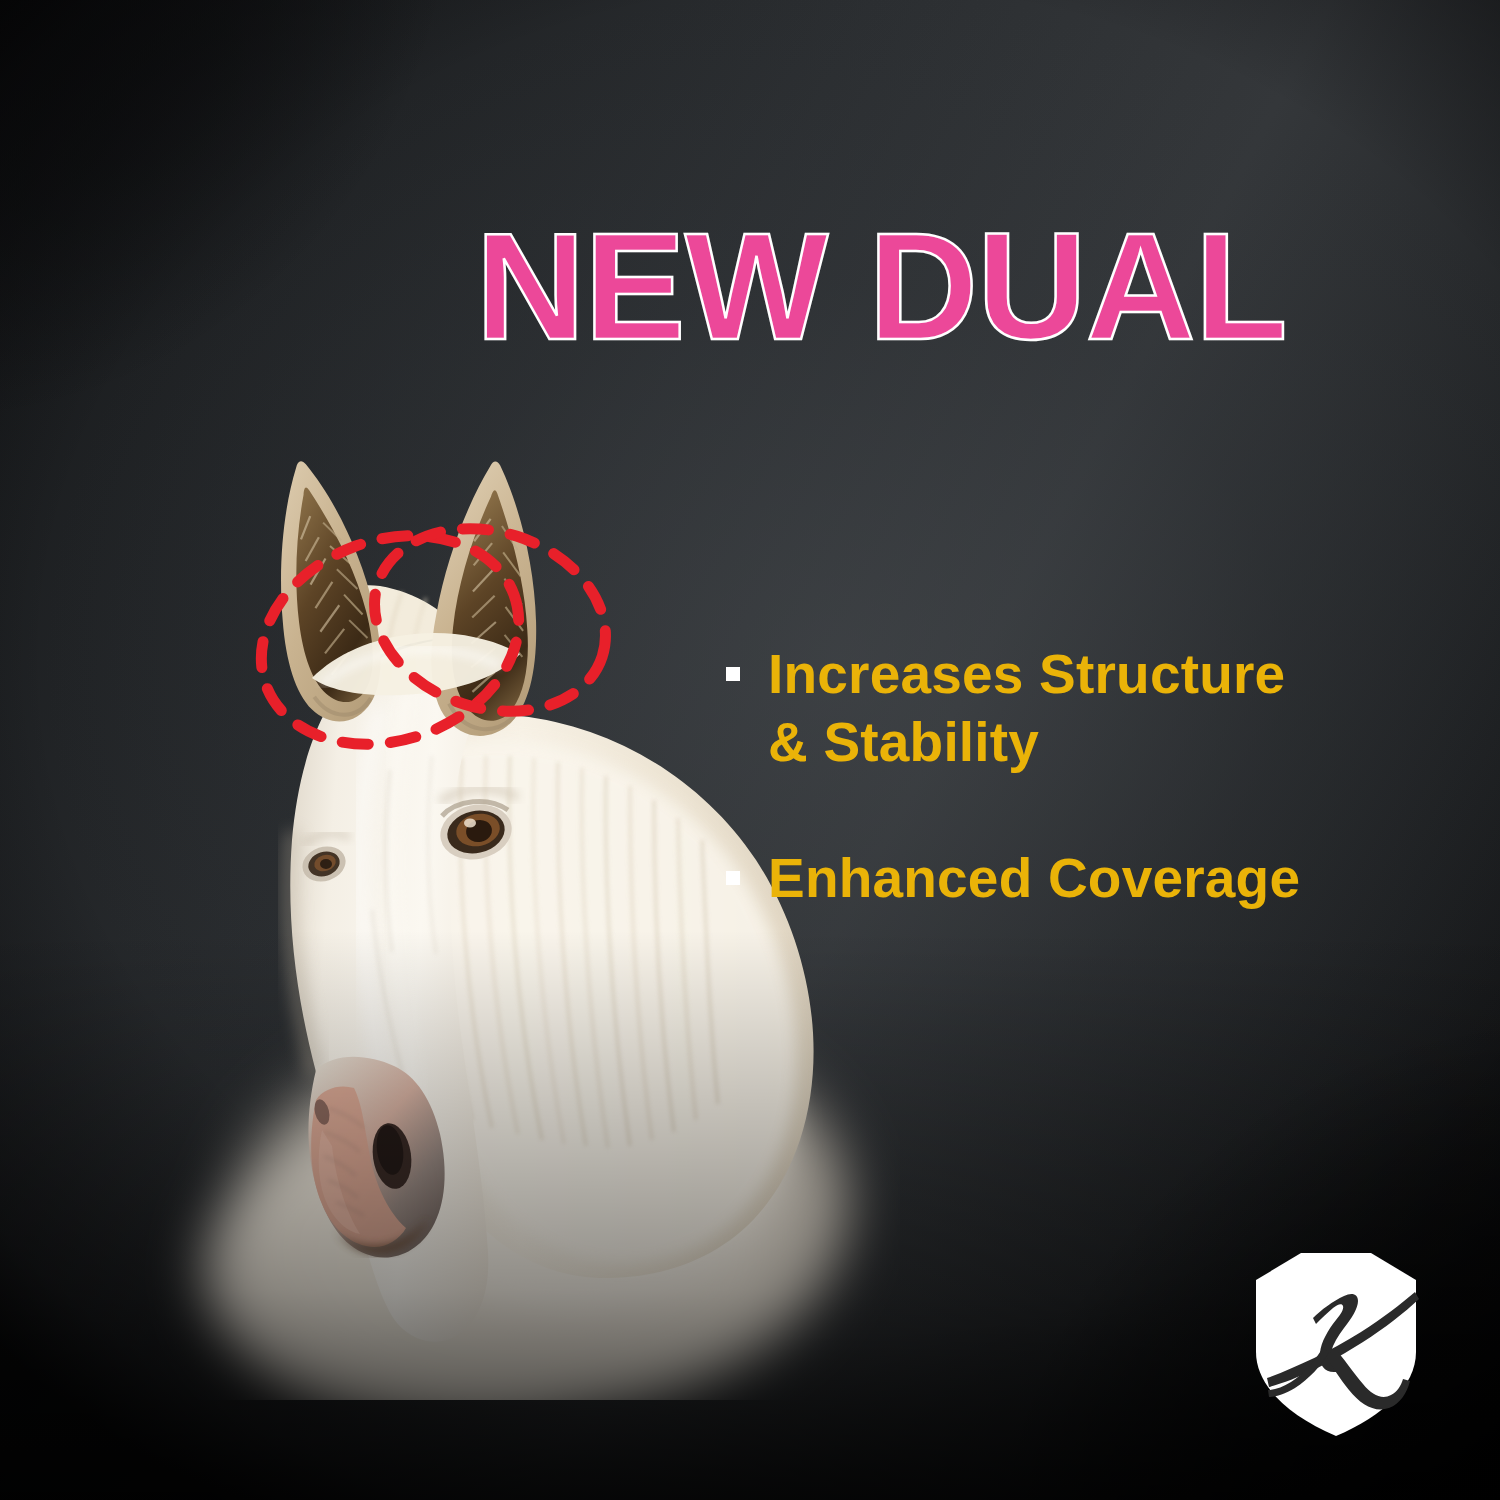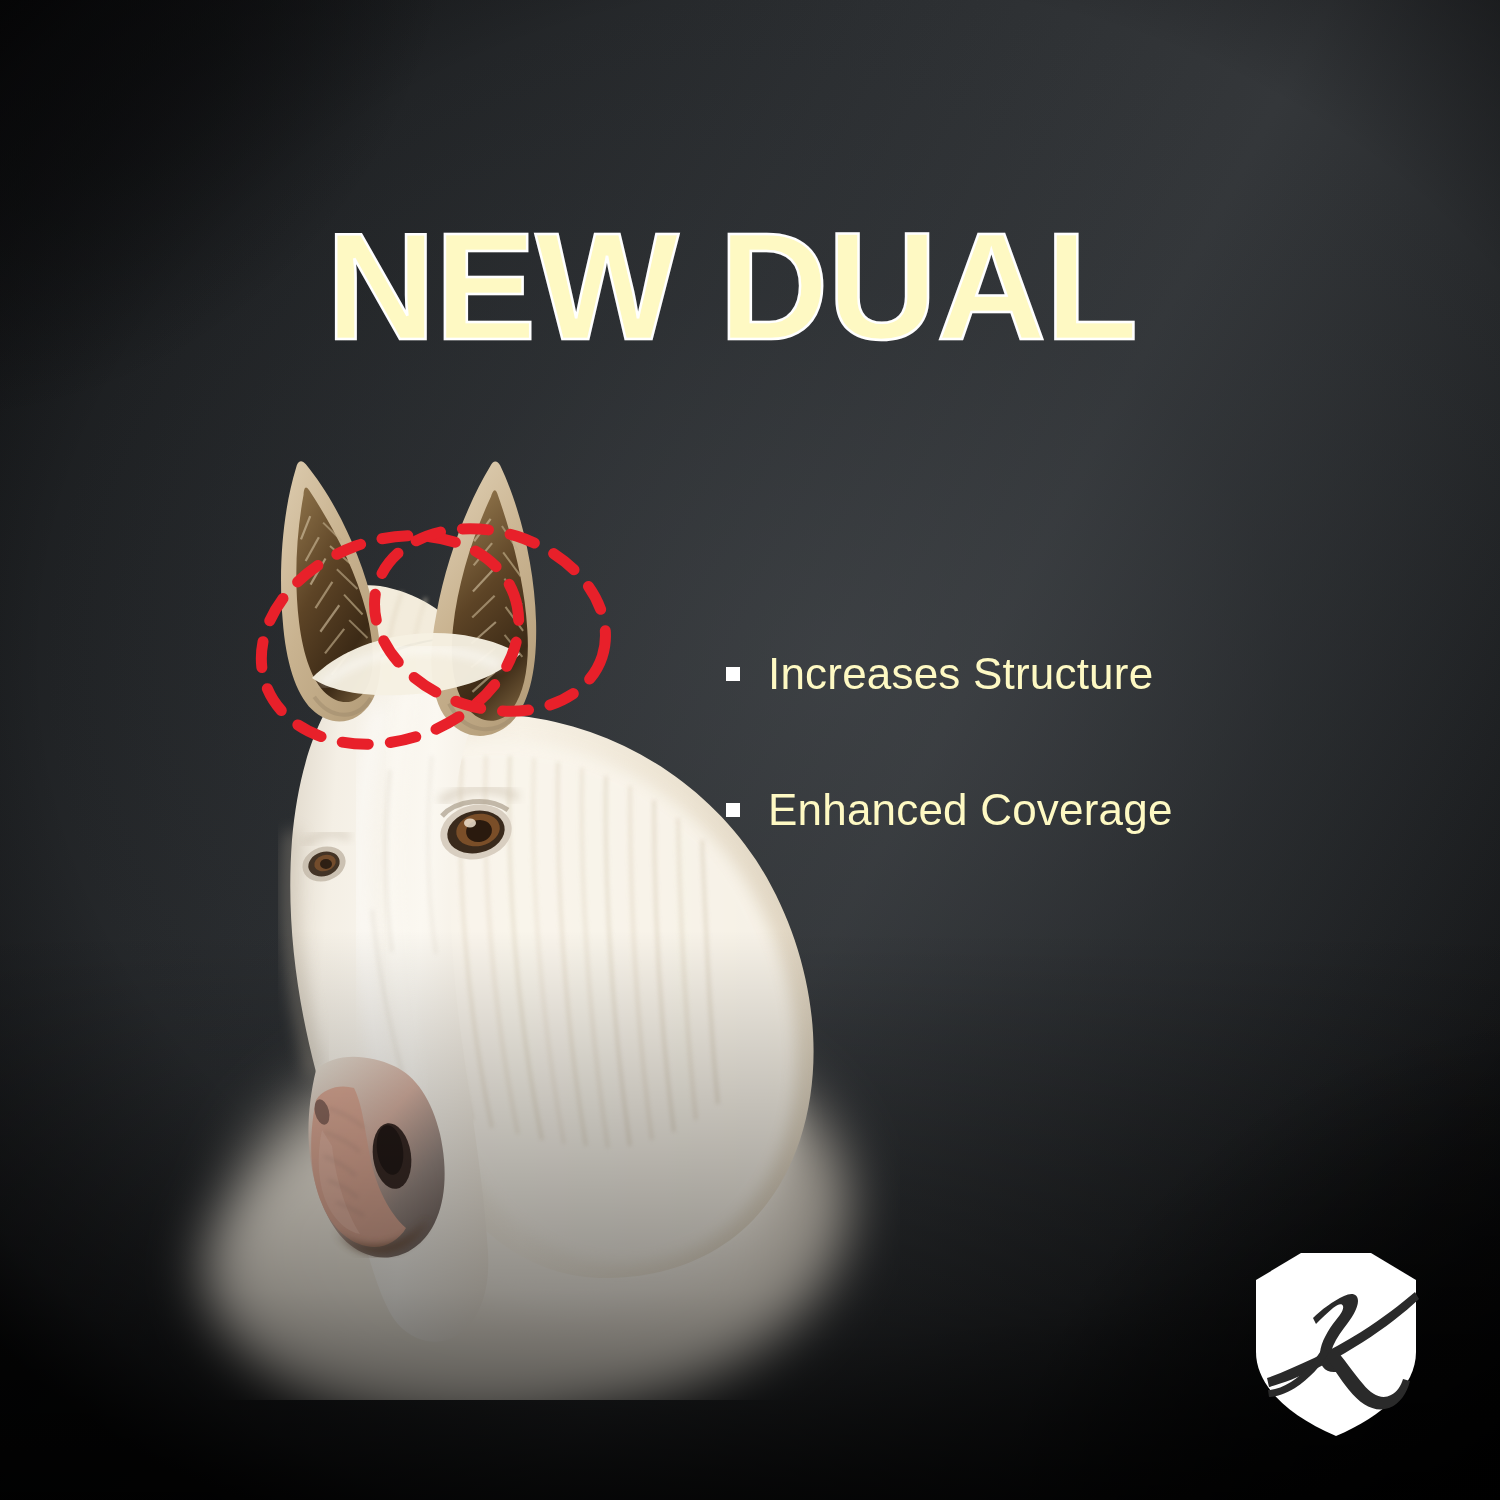--- a/index.html
+++ b/index.html
@@ -45,48 +45,49 @@
     position: absolute; inset: 0;
     background: linear-gradient(180deg, rgba(0,0,0,0) 62%, rgba(0,0,0,0.42) 86%, rgba(0,0,0,0.8) 100%);
   }
 
   
   .headline {
     position: absolute;
     left: 326px;
     top: 112px;
     width: 1110px;
-    color: #fef9c3;
+    color: #ec4899;
     font-family: "Liberation Sans", sans-serif;
     font-weight: bold;
     font-size: 152px;
     line-height: 145px;
     letter-spacing: -1px;
     text-transform: uppercase;
     -webkit-text-stroke: 2.5px #ffffff;
     white-space: nowrap;
+    text-align: center;
   }
   .headline .hl-line { display: block; }
   .headline .hl-line-2 { letter-spacing: -2px; }
 
   
   .bullets {
     position: absolute;
     left: 724px;
     top: 640px;
     width: 700px;
   }
   .bullet-row {
     position: relative;
     padding-left: 44px;
     margin-bottom: 68px;
-    color: #fef9c3;
+    color: #eab308;
     font-family: "Liberation Sans", sans-serif;
-    font-weight: normal;
-    font-size: 44px;
+    font-weight: bold;
+    font-size: 55px;
     line-height: 68px;
     letter-spacing: 0.2px;
   }
   .bullet-row:last-child { margin-bottom: 4px; }
   .bullet-marker {
     position: absolute;
     left: 2px;
     top: 27px;
     width: 14px;
     height: 14px;
@@ -384,20 +385,21 @@
   <div class="bg-bottom-fade"></div>
 
   <h1 class="headline">
     <span class="hl-line hl-line-1">NEW DUAL</span>
   </h1>
 
   <ul class="bullets" style="list-style:none;margin:0;padding:0;">
     <li class="bullet-row">
       <span class="bullet-marker"></span>
       <span class="bullet-text">Increases Structure</span>
+      <span class="bullet-text">&amp; Stability</span>
     </li>
     <li class="bullet-row">
       <span class="bullet-marker"></span>
       <span class="bullet-text">Enhanced Coverage</span>
     </li>
   </ul>
 
   <div class="logo">
     <svg viewBox="0 0 186 192" xmlns="http://www.w3.org/2000/svg">
       <path d="M13,32 L58,5 L128,5 L173,32 L173,104

